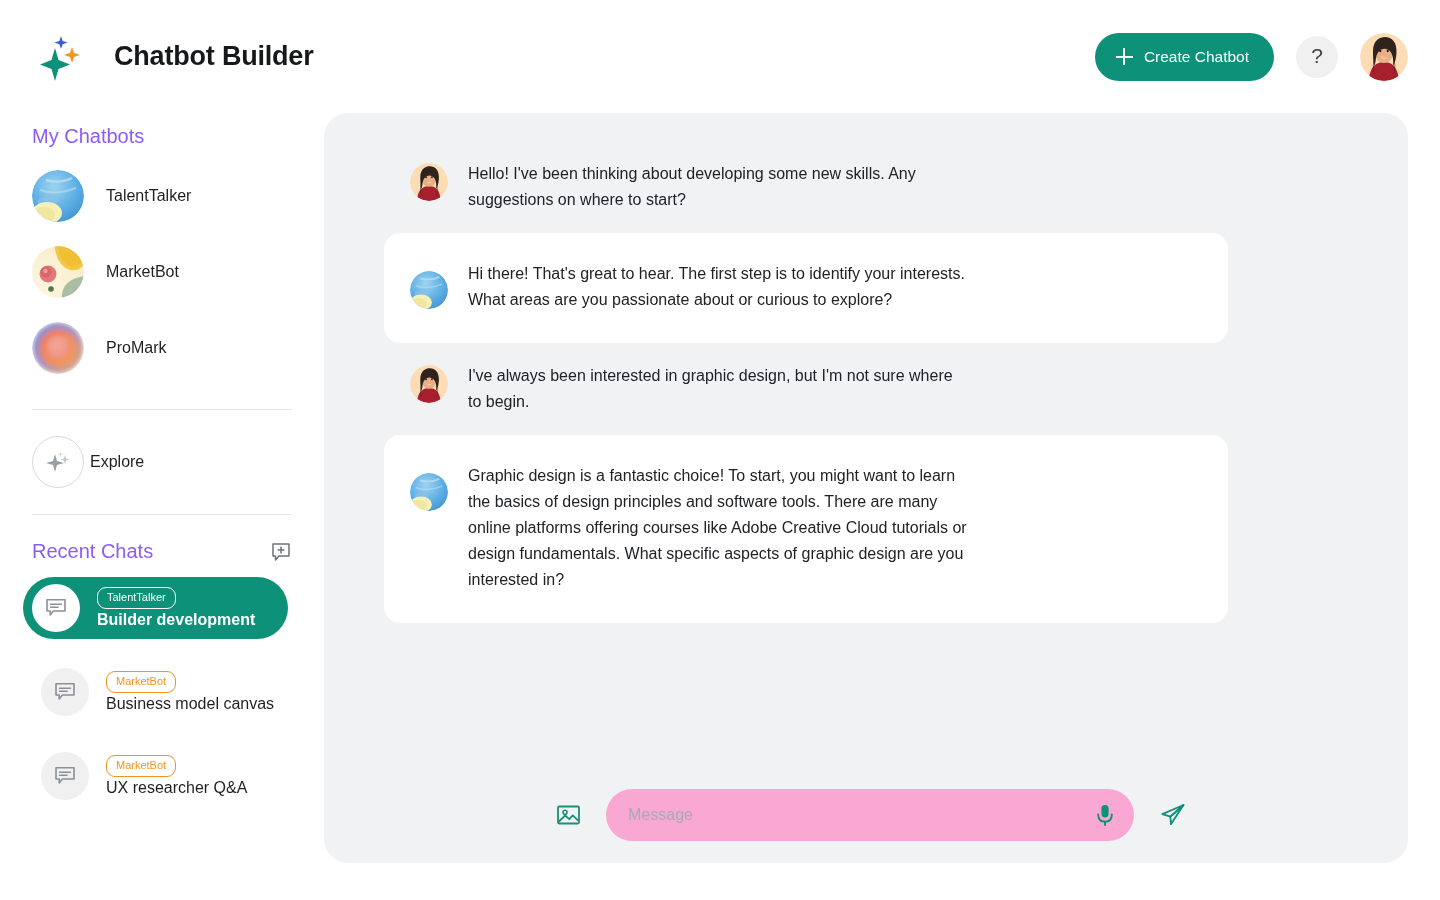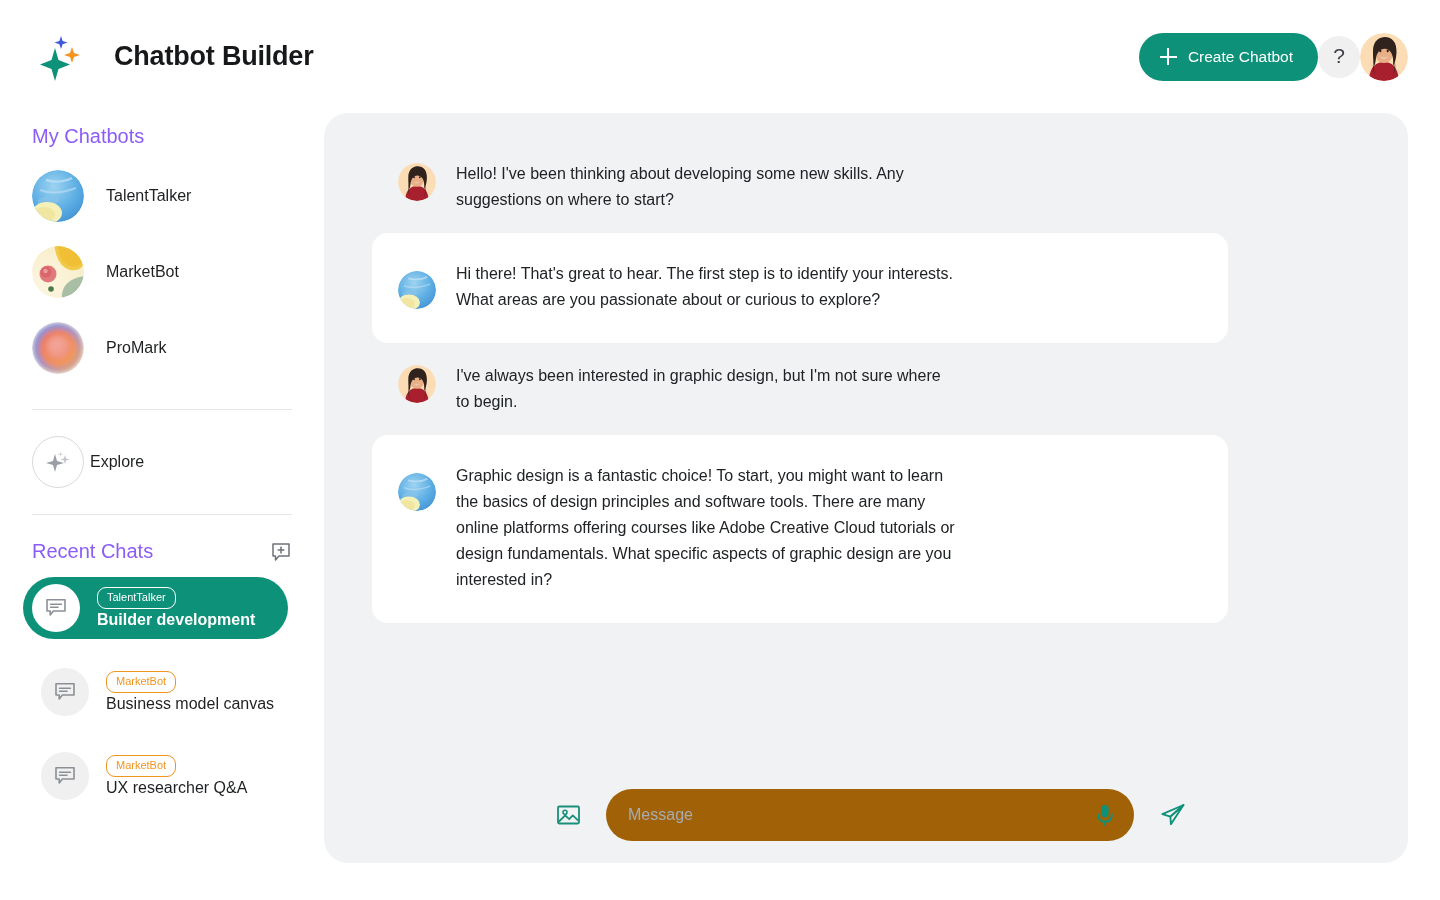--- a/index.html
+++ b/index.html
@@ -45,20 +45,21 @@
     font-size: 27px;
     font-weight: bold;
     color: #17181a;
     letter-spacing: -0.2px;
     white-space: nowrap;
   }
   .header-right {
     margin-left: auto;
     display: flex;
     align-items: center;
+    gap: 22px;
   }
   .create-btn {
     display: flex;
     align-items: center;
     gap: 11px;
     height: 48px;
     padding: 0 25px 0 21px;
     border: none;
     border-radius: 24px;
     background: #0d9178;
@@ -248,21 +249,21 @@
     height: 750px;
     background: #f1f2f4;
     border-radius: 24px;
     padding: 0;
     overflow: hidden;
   }
   .messages {
     position: absolute;
     left: 0; top: 0;
     width: 944px;
-    padding: 28px 40px 0 48px;
+    padding: 28px 40px 0 60px;
   }
   .msg {
     display: flex;
     gap: 20px;
     padding: 20px 26px;
     border-radius: 16px;
   }
   .msg.bot {
     background: #ffffff;
     padding: 28px 26px 30px 26px;
@@ -303,21 +304,21 @@
     cursor: pointer;
     display: flex;
     align-items: center;
     justify-content: center;
   }
   .input-wrap {
     position: relative;
     flex: 0 0 528px;
     width: 528px;
     height: 52px;
-    background: #a16207;
+    background: #f9a8d4;
     border-radius: 26px;
     display: flex;
     align-items: center;
     padding: 0 52px 0 22px;
   }
   .msg-input {
     border: none;
     outline: none;
     background: transparent;
     font-size: 16px;

